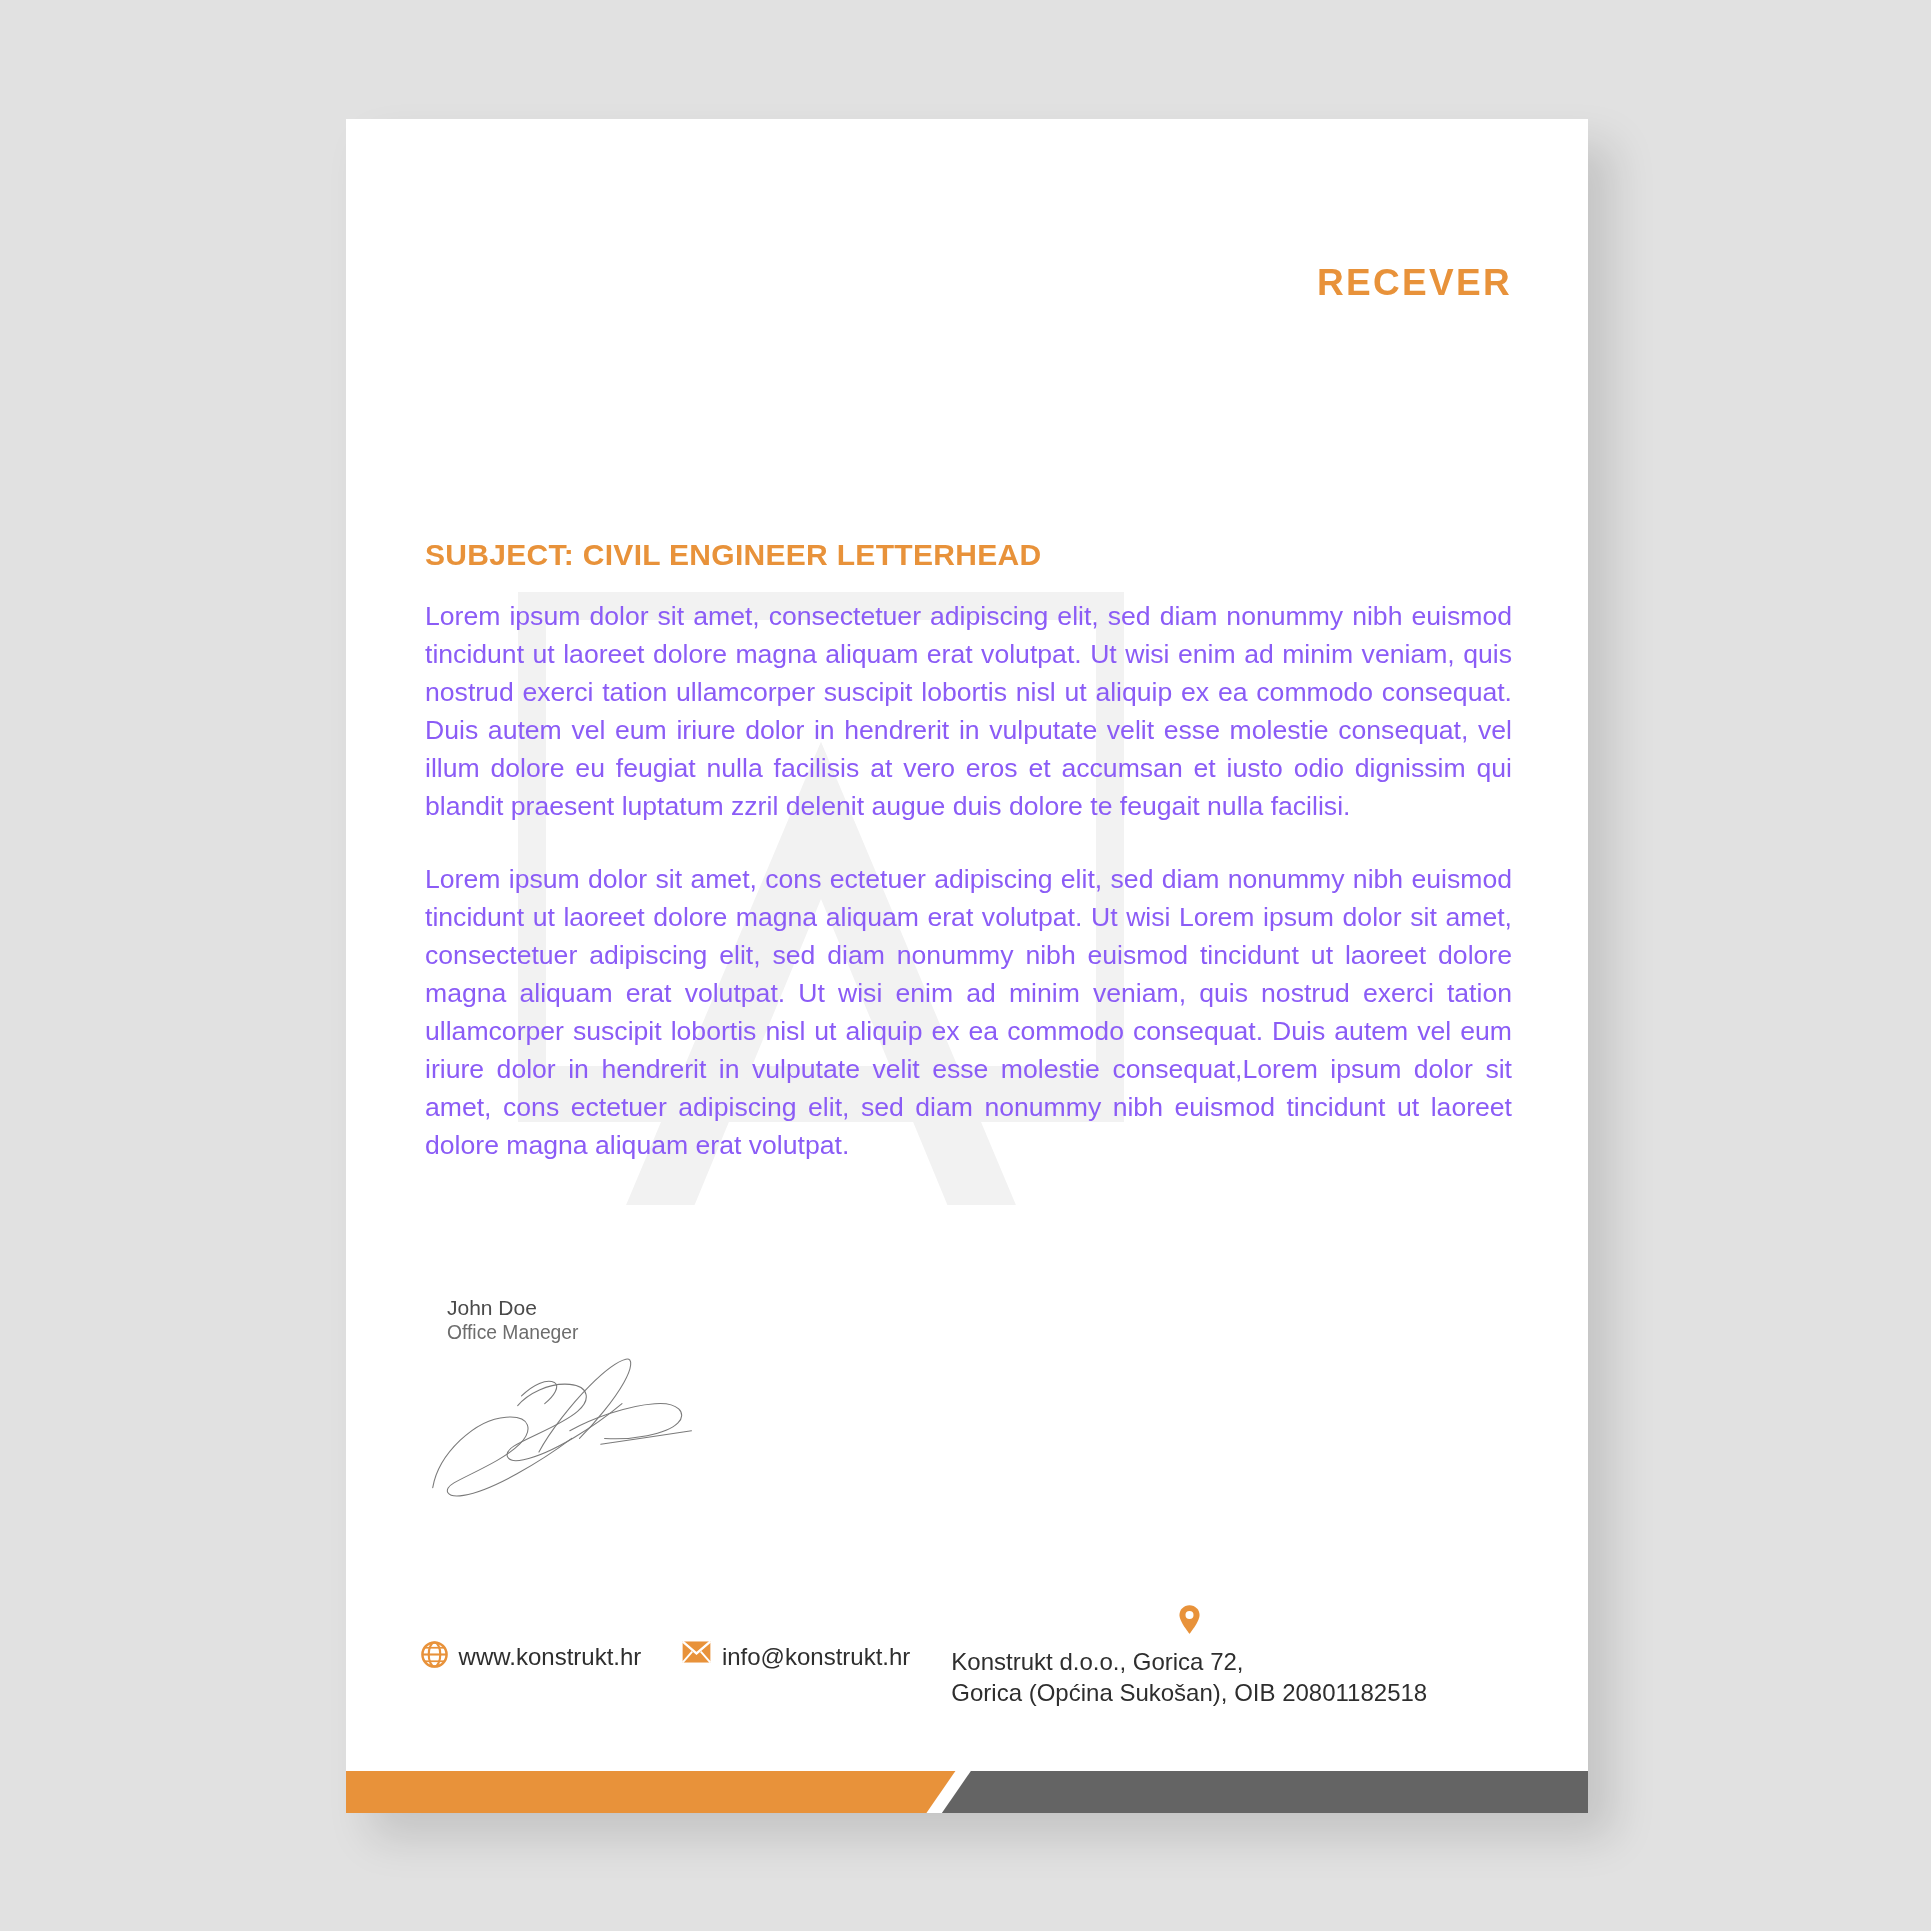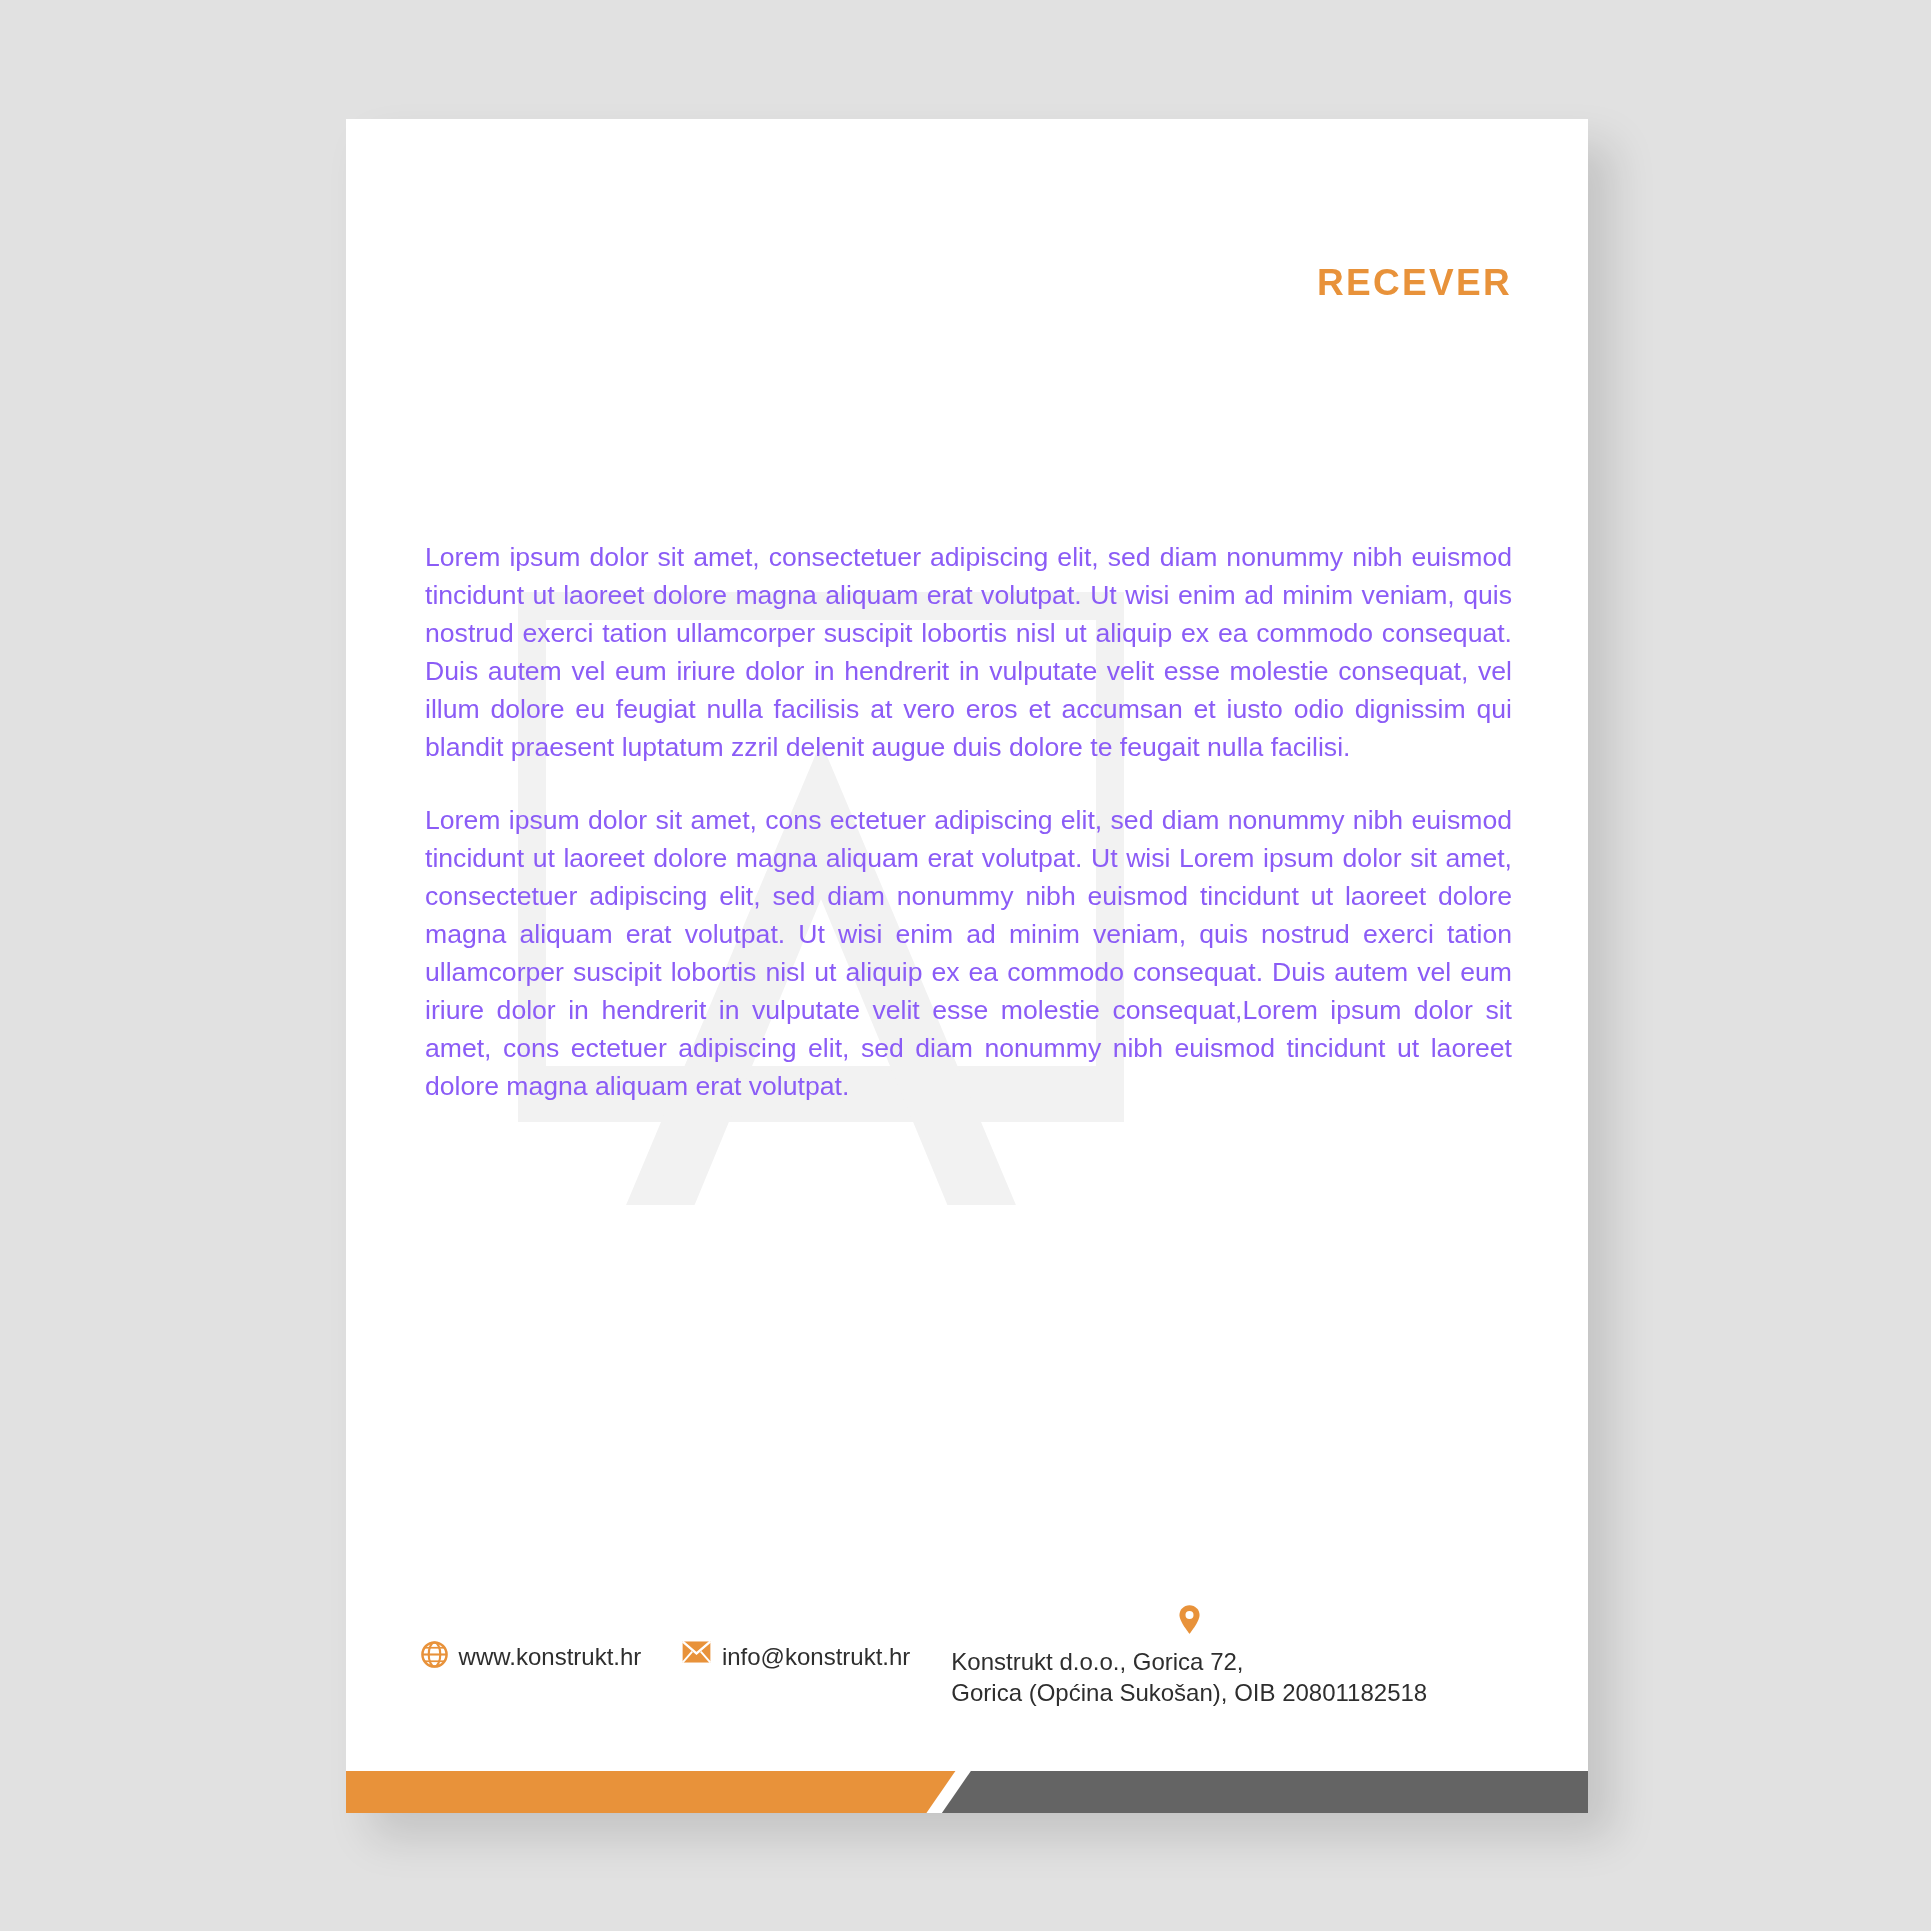--- a/index.html
+++ b/index.html
@@ -198,24 +198,39 @@
 
     <svg class="watermark" viewBox="0 0 628 635" aria-hidden="true">
       <path d="M0 0 H628 V520 H0 Z" fill="none" stroke="#f2f2f2" stroke-width="58"></path>
       <path d="M314 155 L112 635 L183 635 L314 318 L445 635 L516 635 Z" fill="#f2f2f2"></path>
     </svg>
 
 
     <div class="receiver-label">RECEVER</div>
 
     <div class="content">
+      <h1 class="subject">SUBJECT: CIVIL ENGINEER LETTERHEAD</h1>
       <p class="para">Lorem ipsum dolor sit amet, consectetuer adipiscing elit, sed diam nonummy nibh euismod tincidunt ut laoreet dolore magna aliquam erat volutpat. Ut wisi enim ad minim veniam, quis nostrud exerci tation ullamcorper suscipit lobortis nisl ut aliquip ex ea commodo consequat. Duis autem vel eum iriure dolor in  hendrerit in vulputate velit esse molestie consequat, vel illum dolore eu feugiat nulla facilisis at vero eros et accumsan et iusto odio dignissim qui blandit praesent luptatum zzril delenit augue duis dolore te feugait nulla facilisi.</p>
       <p class="para">Lorem ipsum dolor sit amet, cons ectetuer adipiscing elit, sed diam nonummy nibh euismod tincidunt ut laoreet dolore magna aliquam erat volutpat. Ut wisi Lorem ipsum dolor sit amet, consectetuer adipiscing elit, sed diam nonummy nibh euismod tincidunt ut laoreet dolore magna aliquam erat volutpat. Ut wisi enim ad minim veniam, quis nostrud exerci tation ullamcorper suscipit lobortis nisl ut aliquip ex ea commodo consequat. Duis autem vel eum iriure dolor in hendrerit in vulputate velit esse molestie consequat,Lorem ipsum dolor sit amet, cons ectetuer adipiscing elit, sed diam nonummy nibh euismod tincidunt ut laoreet dolore magna aliquam erat volutpat.</p>
     </div>
 
+    <div class="signature-block">
+      <div class="sig-name">John Doe</div>
+      <div class="sig-title">Office Maneger</div>
+      <svg class="sig-scribble" viewBox="0 0 290 175" aria-hidden="true">
+        <g fill="none" stroke="#7a7a7a" stroke-width="1.1" stroke-linecap="round">
+          <path d="M8 155 C14 120, 52 84, 84 82 C110 80, 112 96, 98 110 C82 126, 48 140, 30 150 C18 157, 22 166, 40 163 C70 158, 120 128, 152 104"></path>
+          <path d="M96 70 C106 58, 128 46, 150 48 C170 50, 172 64, 158 76 C142 90, 108 102, 92 112 C80 120, 84 130, 102 126 C132 120, 178 90, 204 68"></path>
+          <path d="M118 118 C130 96, 152 68, 170 50 C186 34, 200 24, 208 22 C216 20, 214 32, 206 46 C196 64, 176 88, 160 104"></path>
+          <path d="M150 96 C172 84, 208 70, 238 68 C262 66, 272 78, 262 88 C250 100, 214 106, 186 104"></path>
+          <path d="M182 110 C210 106, 250 100, 276 96"></path>
+          <path d="M100 60 C112 48, 126 42, 134 46 C140 50, 134 60, 124 68"></path>
+        </g>
+      </svg>
+    </div>
 
     <div class="footer-contacts">
 
       <div class="contact-item web">
         <svg class="contact-icon" width="27" height="27" viewBox="0 0 28 28" aria-hidden="true">
           <circle cx="14" cy="14" r="12.5" fill="none" stroke="#e8923a" stroke-width="2.6"></circle>
           <ellipse cx="14" cy="14" rx="6" ry="12.5" fill="none" stroke="#e8923a" stroke-width="2.2"></ellipse>
           <line x1="1.5" y1="14" x2="26.5" y2="14" stroke="#e8923a" stroke-width="2.2"></line>
           <line x1="4" y1="7" x2="24" y2="7" stroke="#e8923a" stroke-width="1.8"></line>
           <line x1="4" y1="21" x2="24" y2="21" stroke="#e8923a" stroke-width="1.8"></line>

